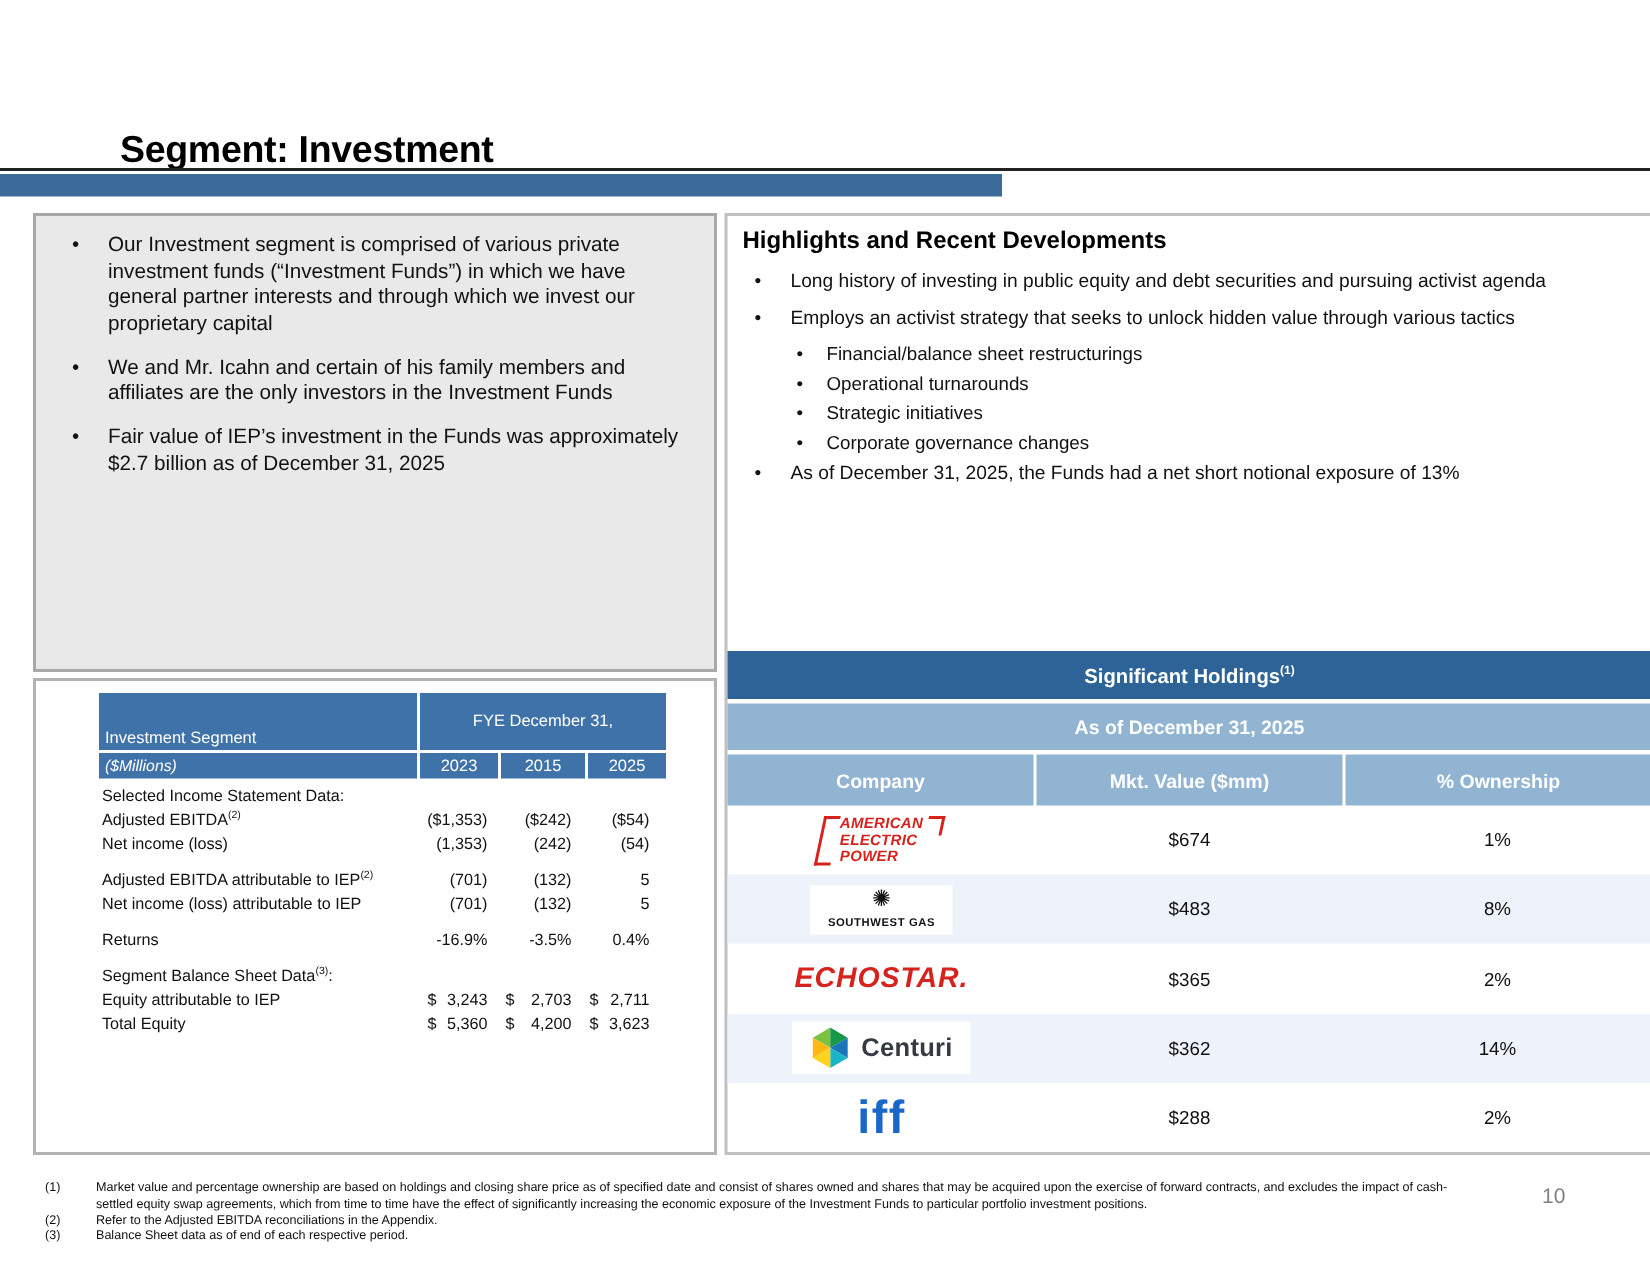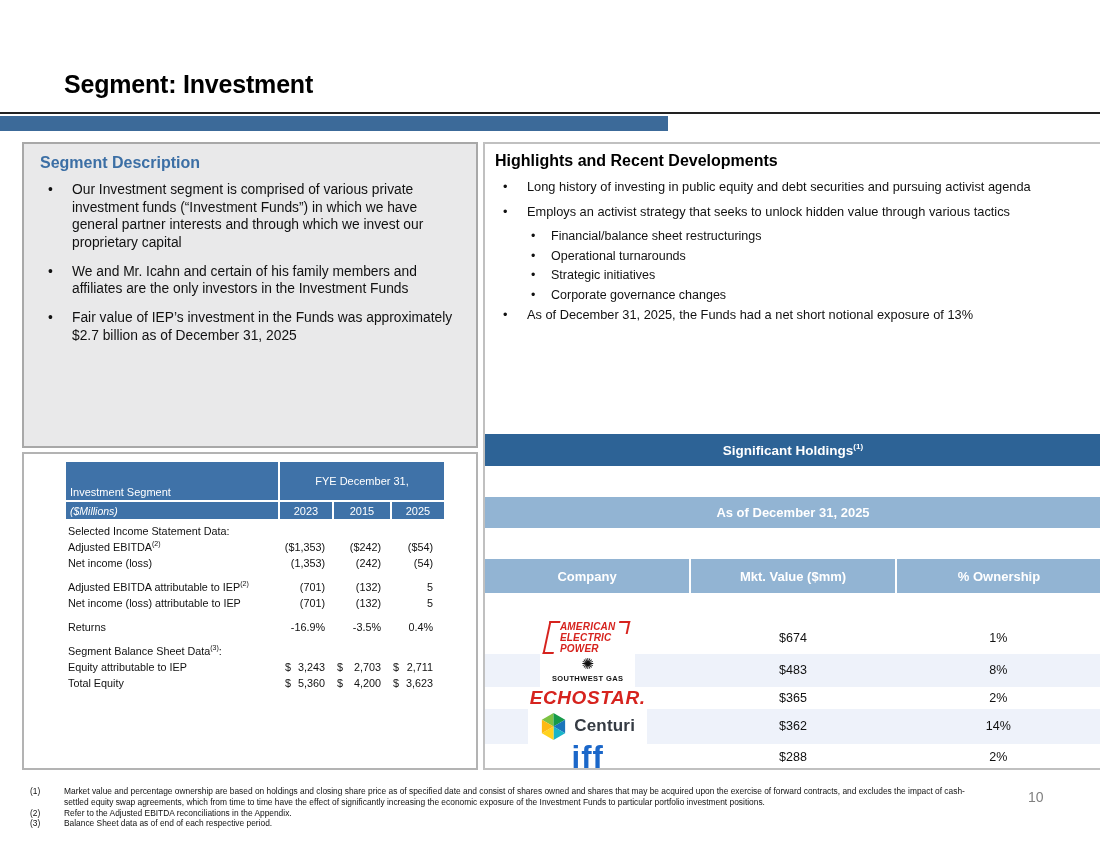--- a/index.html
+++ b/index.html
@@ -1,19 +1,19 @@
 <!DOCTYPE html>
 <html><head>
 <meta charset="utf-8">
 <style>
   html,body{margin:0;padding:0;background:#fff;}
   body{width:1100px;height:850px;position:relative;font-family:"Liberation Sans",sans-serif;overflow:hidden;color:#111;}
 
   
-  .slide-title{position:absolute;left:64px;top:70px;margin:0;font-size:25px;font-weight:bold;color:#000;letter-spacing:-0.2px;}
+  .slide-title{position:absolute;left:64px;top:70px;margin:16px;font-size:25px;font-weight:bold;color:#000;letter-spacing:-0.2px;}
   .title-rule{position:absolute;left:0;top:112px;width:1100px;height:2px;background:#222;}
   .accent-bar{position:absolute;left:0;top:116px;width:668px;height:15px;background:#3c6a99;}
 
   
   .panel{box-sizing:border-box;position:absolute;}
   .desc-panel{left:22px;top:142px;width:456px;height:306px;background:#e9e9ea;border:2px solid #a8a8a8;padding:10px 16px 0 16px;}
   .fin-panel{left:22px;top:452px;width:456px;height:318px;background:#fff;border:2px solid #b3b3b3;padding:8px 12px 0 12px;}
   .hl-panel{left:483px;top:142px;width:620px;height:628px;background:#fff;border:2px solid #c0c0c0;}
   .hl-inner{padding:8px 14px 0 10px;}
 
@@ -41,21 +41,21 @@
   .fin-body{margin-top:4px;}
   .fin-row{display:grid;grid-template-columns:212px 52px 56px 52px;align-items:center;min-height:16px;font-size:10.8px;}
   .fin-row .lbl{padding-left:2px;}
   .fin-row.section .lbl{font-weight:normal;}
   .fin-row .val{text-align:right;padding-right:5px;}
   .fin-row .val.money{display:flex;justify-content:space-between;padding:0 5px 0 7px;}
   .fin-spacer{height:8px;}
   sup{font-size:7px;line-height:0;}
 
   
-  .holdings{position:absolute;left:0;right:0;top:290px;bottom:0;display:flex;flex-direction:column;gap:28px;}
+  .holdings{position:absolute;left:0;right:0;top:290px;bottom:0;display:flex;flex-direction:column;}
   .h-band{color:#fff;font-weight:bold;display:flex;align-items:center;justify-content:center;flex:0 0 auto;}
   .h-title{background:#2d6396;height:32px;font-size:13.5px;margin-bottom:3px;}
   .h-title sup{font-size:8px;color:#fff;margin-top:-6px;}
   .h-subtitle{background:#92b4d3;height:31px;font-size:13px;margin-bottom:3px;}
   .h-cols{display:grid;grid-template-columns:1fr 1fr 1fr;gap:2px;flex:0 0 auto;}
   .h-col{background:#92b4d3;color:#fff;font-weight:bold;font-size:13px;height:34px;display:flex;align-items:center;justify-content:center;}
   .h-rows{flex:1;display:flex;flex-direction:column;}
   .h-row{flex:1;display:grid;grid-template-columns:1fr 1fr 1fr;align-items:center;}
   .h-row.alt{background:#eef2fa;}
   .h-cell{text-align:center;font-size:12.5px;color:#111;}
@@ -81,21 +81,20 @@
   .page-num{position:absolute;left:1028px;top:789px;font-size:14px;color:#808080;}
 </style>
 </head>
 <body>
 
 <h1 class="slide-title">Segment: Investment</h1>
 <div class="title-rule"></div>
 <div class="accent-bar"></div>
 
 <section class="panel desc-panel">
-  <h2>Segment Description</h2>
   <div id="desc-bullets">
       <div class="bullet">
         <span class="glyph">•</span>
         <span class="txt">Our Investment segment is comprised of various private investment funds (“Investment Funds”) in which we have general partner interests and through which we invest our proprietary capital</span>
       </div>
       <div class="bullet">
         <span class="glyph">•</span>
         <span class="txt">We and Mr. Icahn and certain of his family members and affiliates are the only investors in the Investment Funds</span>
       </div>
       <div class="bullet">

